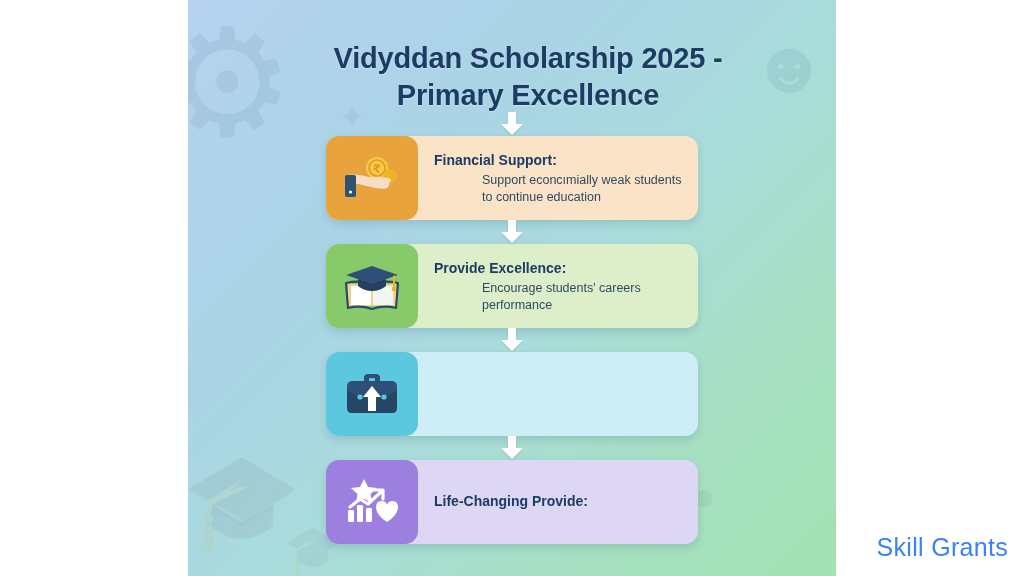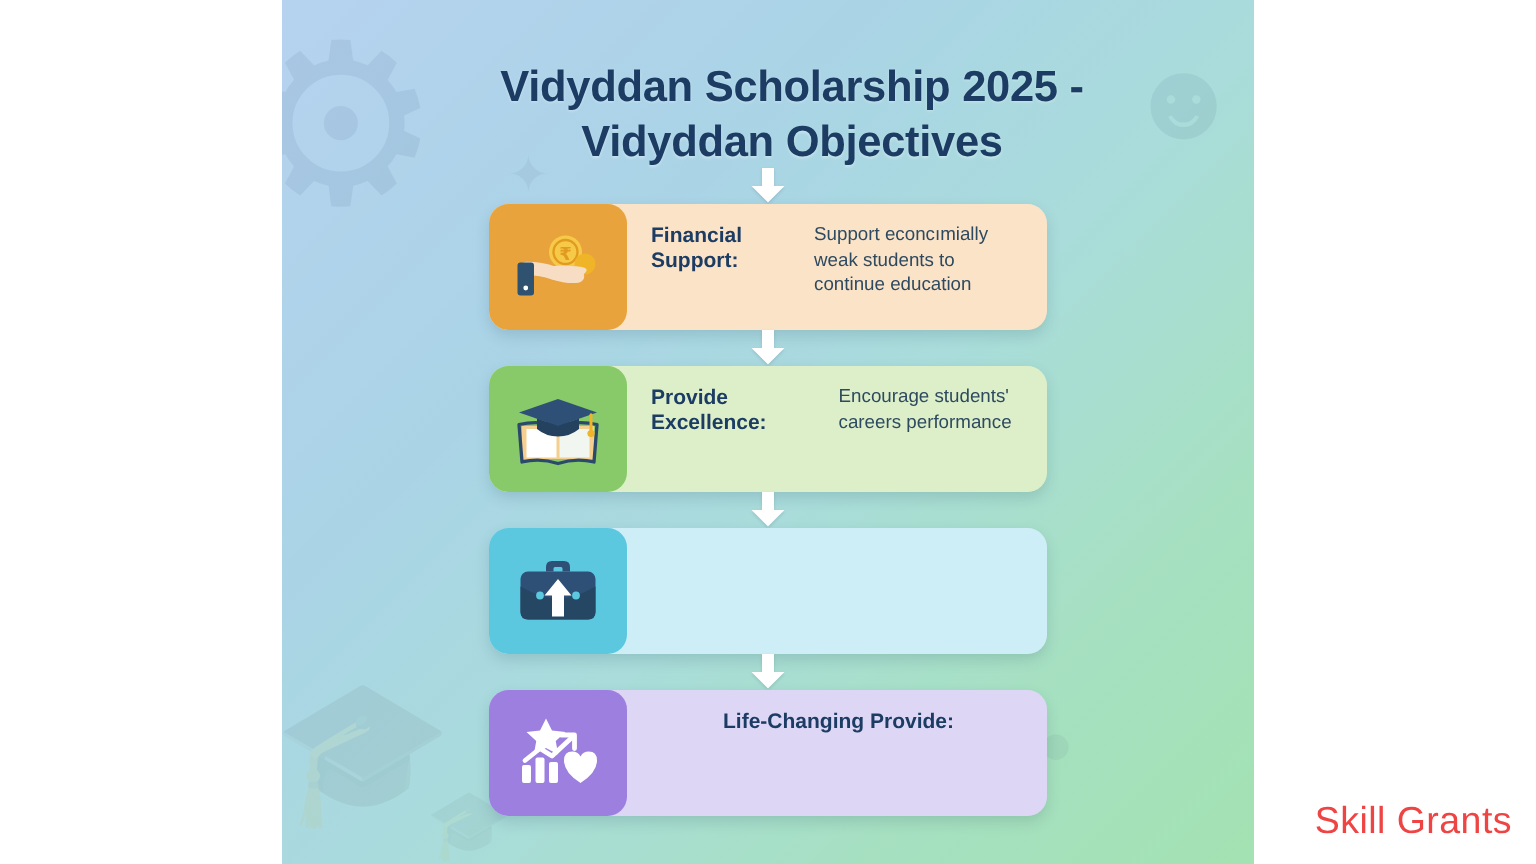--- a/index.html
+++ b/index.html
@@ -106,21 +106,21 @@
     z-index: 2;
   }
   .icon-tile svg { display: block; }
 
   .card-text {
     position: relative;
     z-index: 2;
     flex: 1;
     padding: 12px 14px 10px 16px;
     display: flex;
-    flex-direction: row;
+    flex-direction: column;
     justify-content: center;
   }
   .card-head {
     color: #1c3c63;
     font-size: 14px;
     font-weight: bold;
     line-height: 1.2;
     margin-bottom: 3px;
   }
   .card-body {
@@ -129,41 +129,41 @@
     line-height: 1.33;
     max-width: 262px;
     margin-left: 48px;
   }
 
   
   .brand {
     position: absolute;
     right: 16px;
     bottom: 14px;
-    color: #ef4444;
+    color: #3b82f6;
     font-size: 25px;
     font-weight: 300;
     letter-spacing: 0.3px;
   }
 </style>
 </head>
 <body>
 
 <div class="panel">
 
   <div class="wm wm-gear">⚙</div>
   <div class="wm wm-avatar">☻</div>
   <div class="wm wm-cap">🎓</div>
   <div class="wm wm-hat2">🎓</div>
   <div class="wm wm-spark">✦</div>
   <div class="wm wm-dot">●</div>
 
   <div class="title">
     <span class="l1">Vidyddan Scholarship 2025 -</span>
-    <span class="l2">Vidyddan Objectives</span>
+    <span class="l2">Primary Excellence</span>
   </div>
 
   <div class="flow">
 
     <svg class="arrow" viewBox="0 0 26 24">
       <path d="M9 0 H17 V12 H24 L13 23 L2 12 H9 Z" fill="#ffffff"></path>
     </svg>
 
     <div class="card">
       <div class="card-bg" style="background:#fbe3c8"></div>

